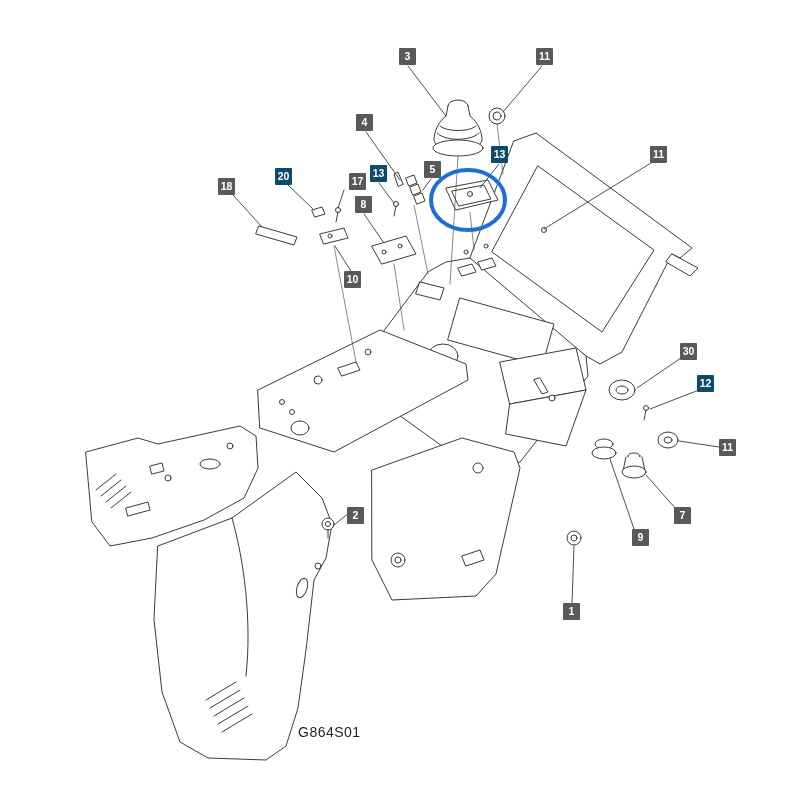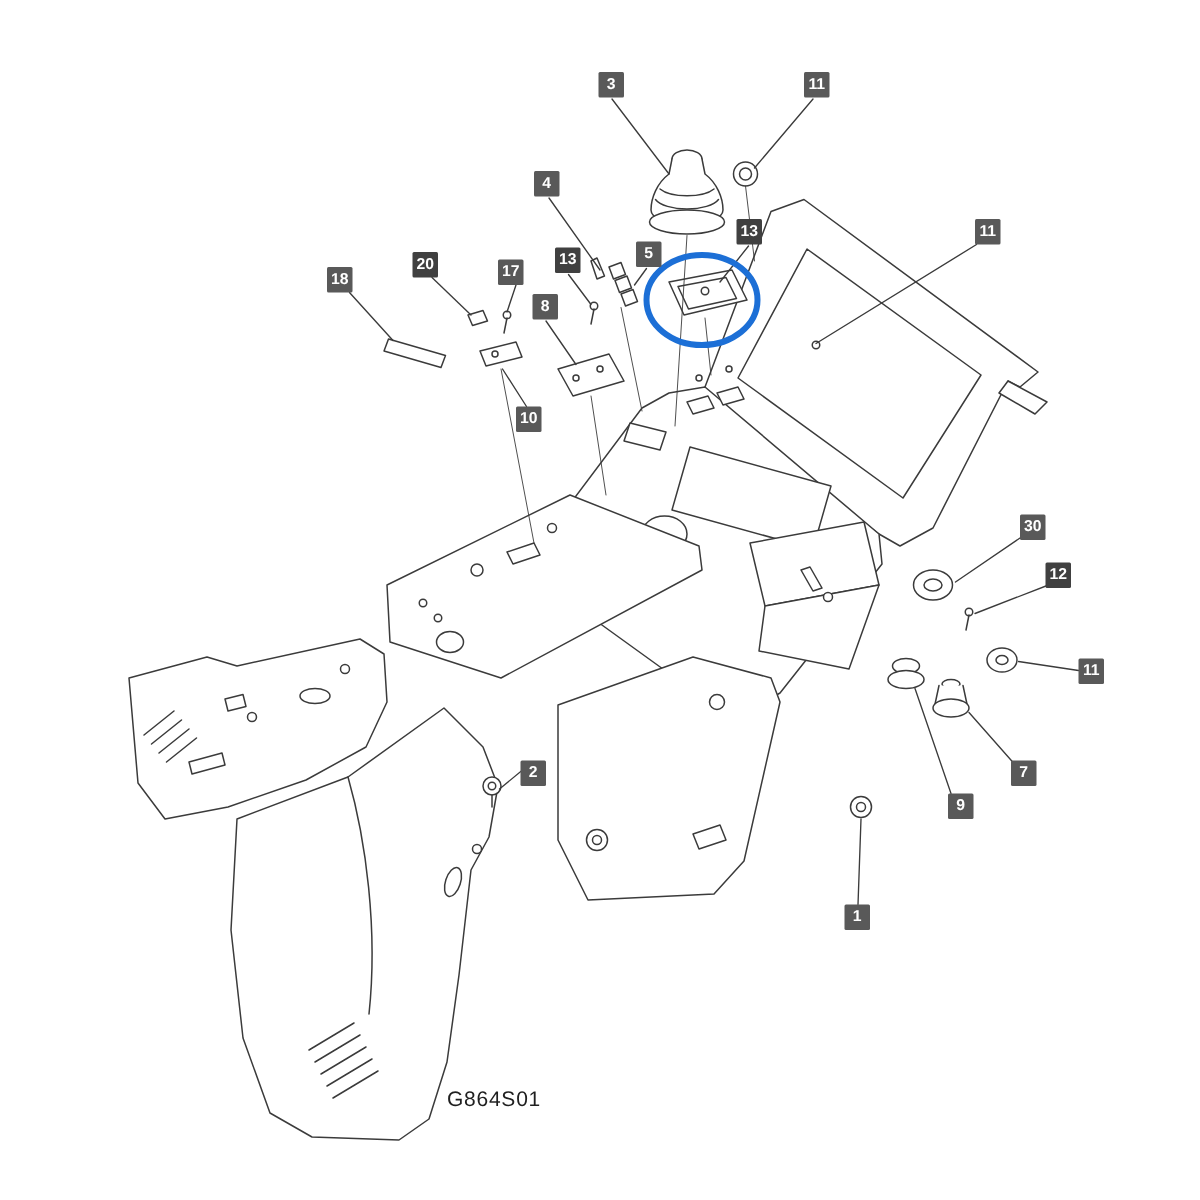--- a/index.html
+++ b/index.html
@@ -7,21 +7,21 @@
     position:relative;width:800px;height:800px;background:#ffffff;
     overflow:hidden;font-family:"Liberation Sans",sans-serif;
   }
   #stage svg{position:absolute;left:0;top:0;}
   .badge{
     position:absolute;width:17px;height:17px;line-height:17px;
     text-align:center;font-size:10.5px;font-weight:bold;color:#ffffff;
     user-select:none;border-radius:1px;
   }
   .badge.dark{background:#595959;}
-  .badge.cyan{background:#404040;}
+  .badge.cyan{background:#0c4a6e;}
   #code-label{
     position:absolute;left:298px;top:724px;font-size:14px;color:#1f1f1f;
     letter-spacing:0.5px;
   }
 </style>
 </head>
 <body>
 
 <div id="stage">
 
@@ -203,21 +203,21 @@
   </svg>
 
   <div class="badge dark" style="left:399px;top:48px">3</div>
   <div class="badge dark" style="left:536px;top:48px">11</div>
   <div class="badge dark" style="left:356px;top:114px">4</div>
   <div class="badge cyan" style="left:491px;top:146px">13</div>
   <div class="badge dark" style="left:650px;top:146px">11</div>
   <div class="badge dark" style="left:424px;top:161px">5</div>
   <div class="badge cyan" style="left:275px;top:168px">20</div>
   <div class="badge cyan" style="left:370px;top:165px">13</div>
-  <div class="badge dark" style="left:332px;top:173px">17</div>
+  <div class="badge dark" style="left:349px;top:173px">17</div>
   <div class="badge dark" style="left:218px;top:178px">18</div>
   <div class="badge dark" style="left:355px;top:196px">8</div>
   <div class="badge dark" style="left:344px;top:271px">10</div>
   <div class="badge dark" style="left:680px;top:343px">30</div>
   <div class="badge cyan" style="left:697px;top:375px">12</div>
   <div class="badge dark" style="left:719px;top:439px">11</div>
   <div class="badge dark" style="left:674px;top:507px">7</div>
   <div class="badge dark" style="left:632px;top:529px">9</div>
   <div class="badge dark" style="left:347px;top:507px">2</div>
   <div class="badge dark" style="left:563px;top:603px">1</div>

